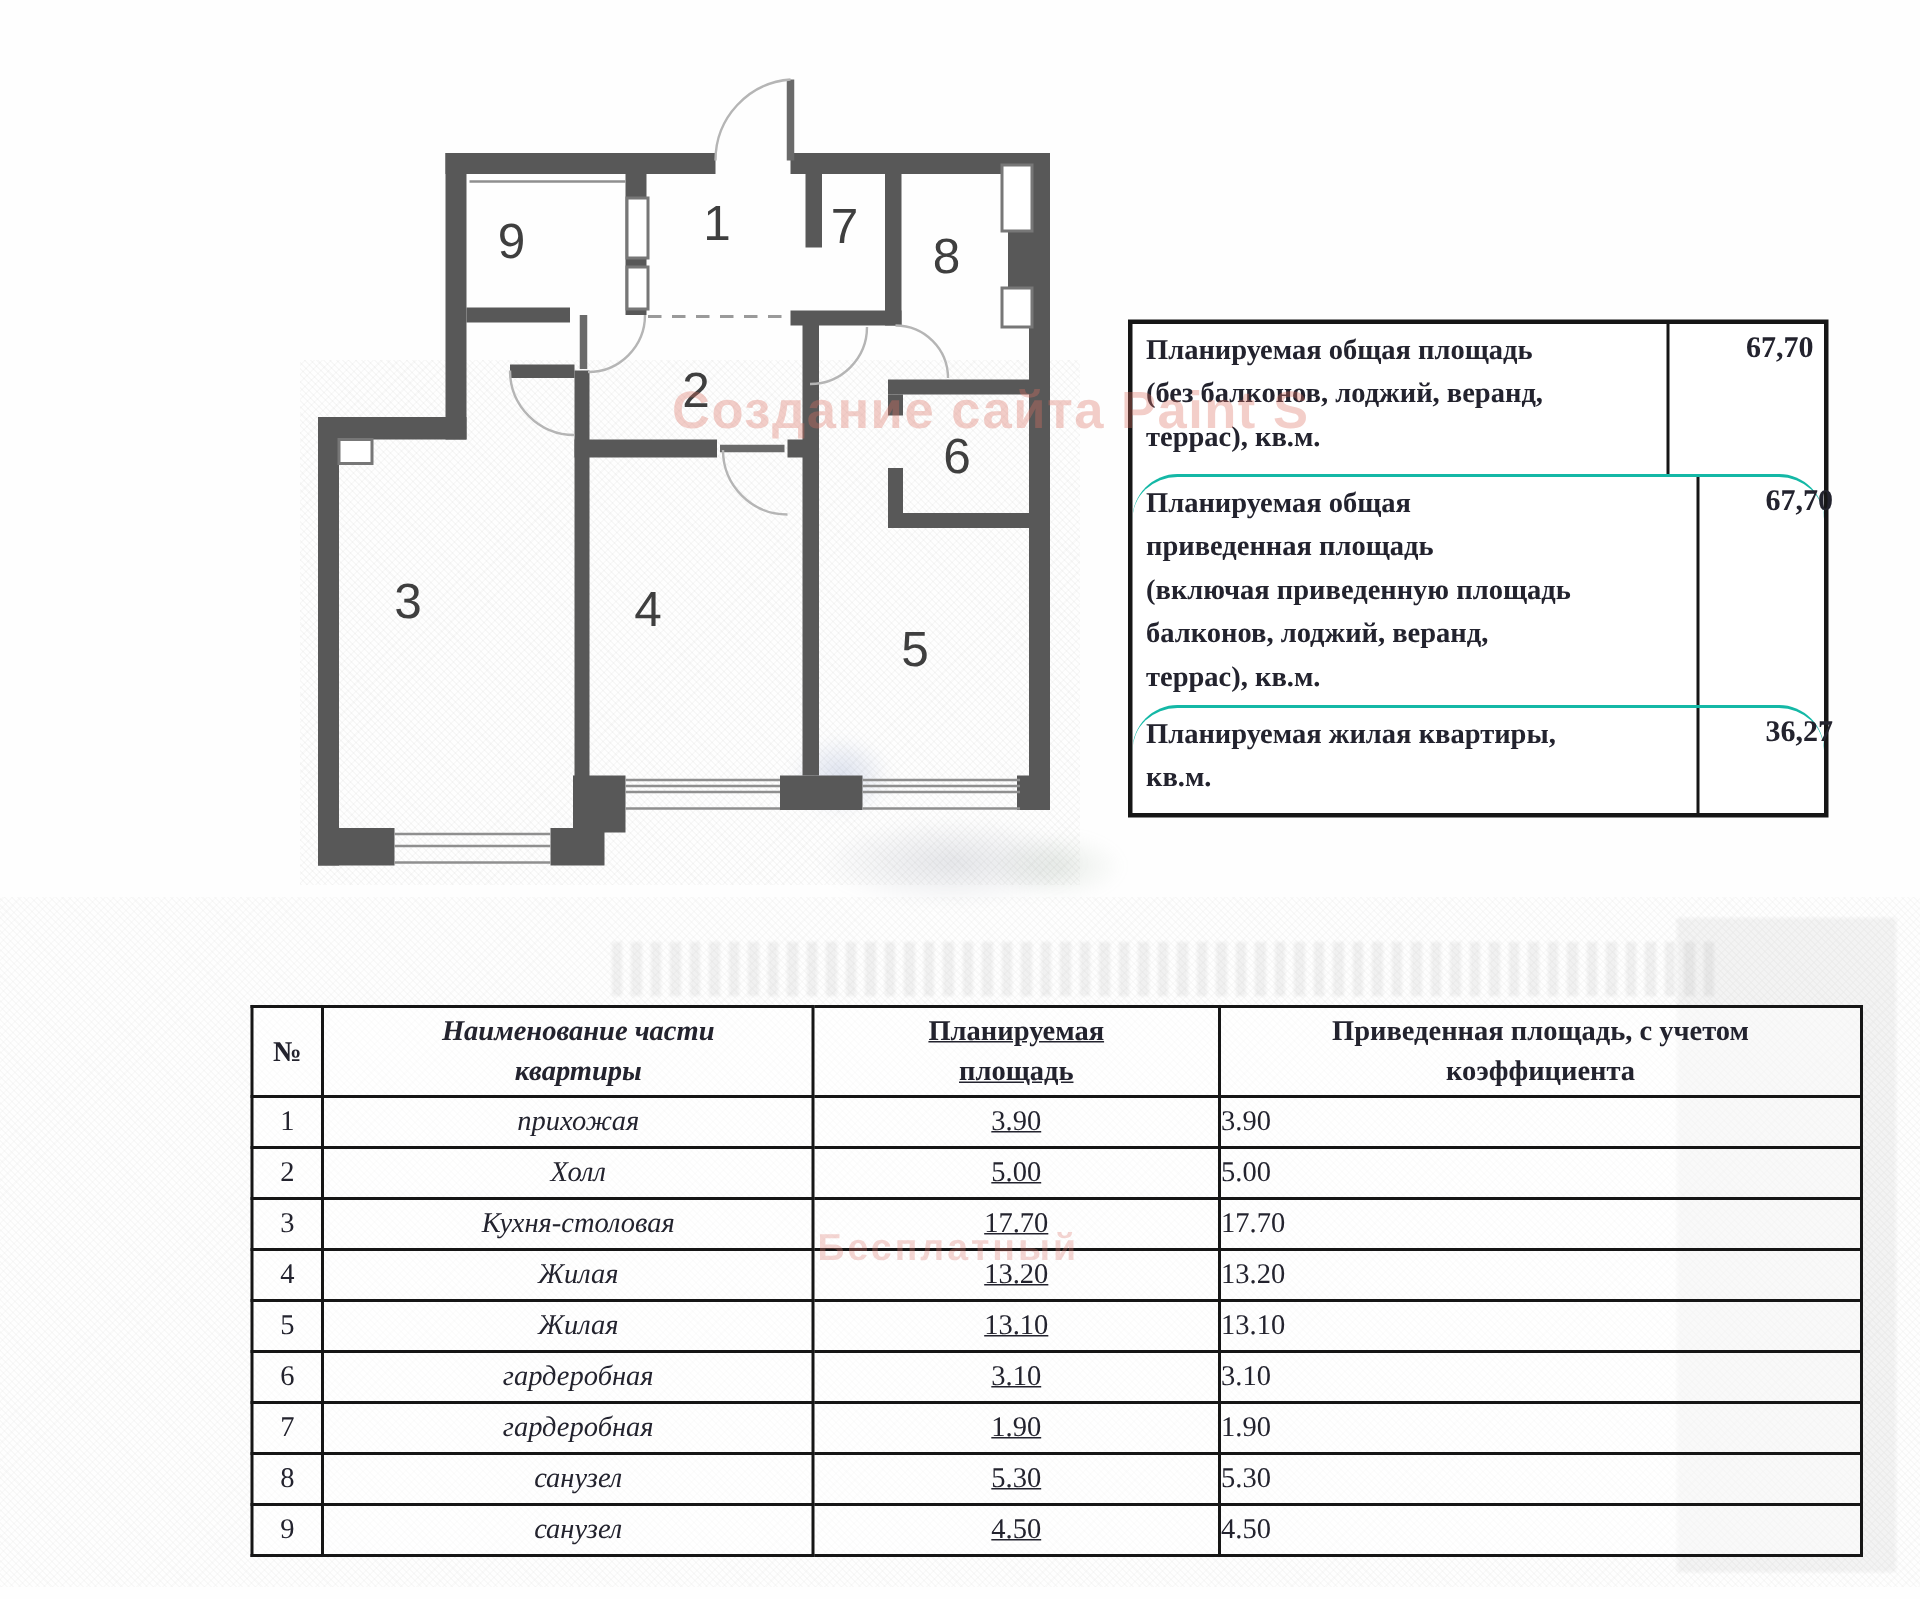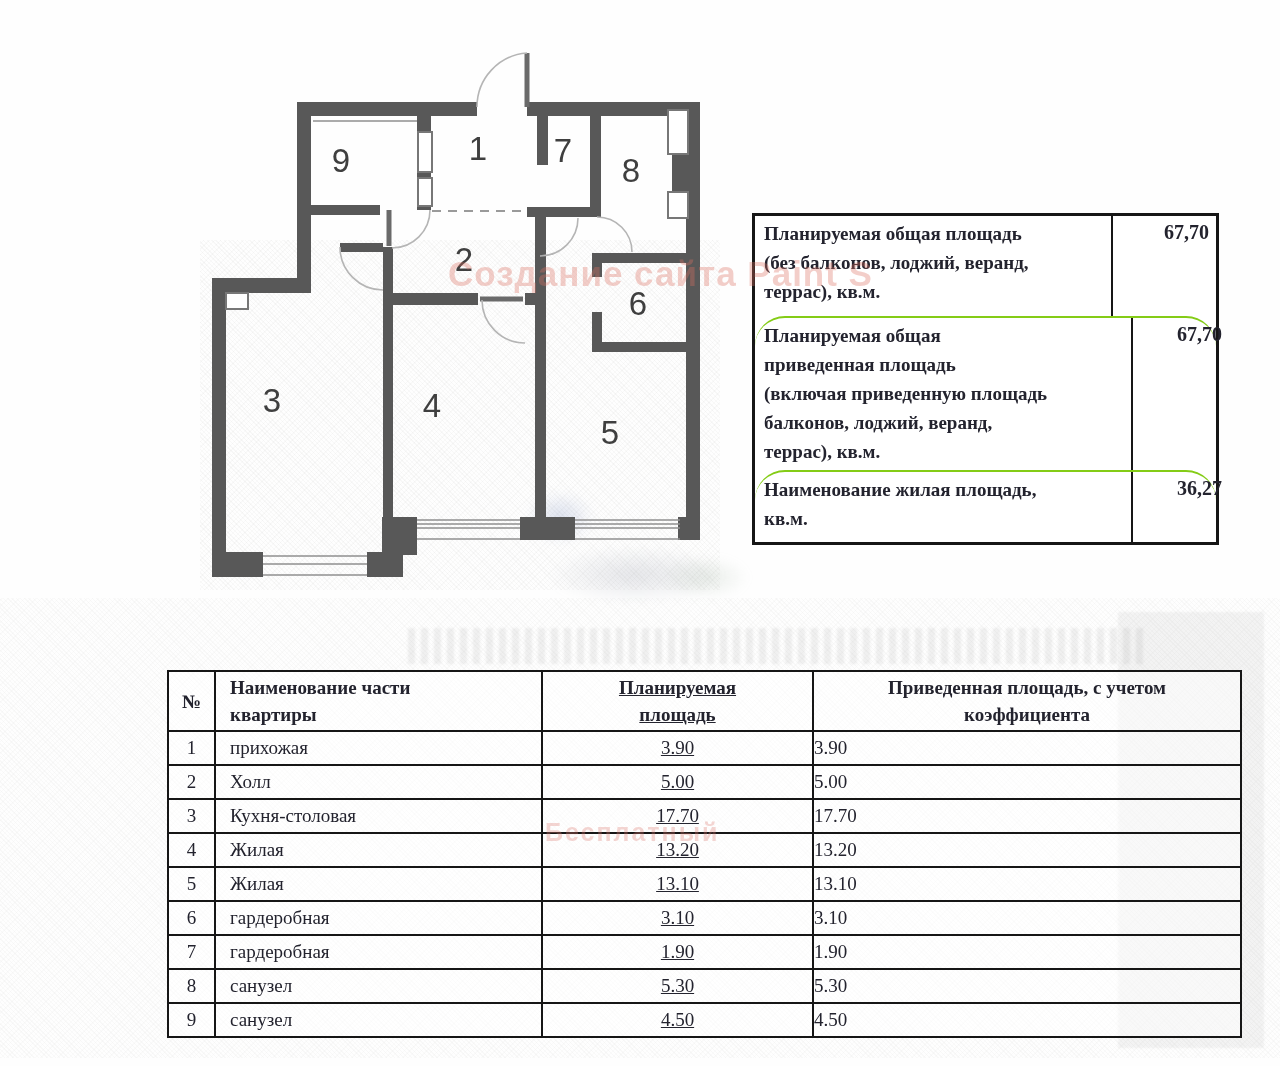--- a/index.html
+++ b/index.html
@@ -35,33 +35,33 @@
   .thin{stroke:#8f8f8f;stroke-width:1.6;fill:none;}
   .door{stroke:#b5b5b5;stroke-width:1.6;fill:none;}
   .leaf{stroke:#6a6a6a;stroke-width:5;fill:none;}
   .nbox{fill:#ffffff;stroke:#777777;stroke-width:2;}
   .dash{stroke:#9a9a9a;stroke-width:2;stroke-dasharray:9 7;fill:none;}
   .rlabel{font-family:"Liberation Sans",sans-serif;font-size:33px;fill:#3f3f3f;text-anchor:middle;}
 
   
   .sumtable{position:absolute;left:752px;top:213px;width:461px;border:3px solid #161616;background:rgba(255,255,255,.6);}
   .srow{display:grid;grid-template-columns:356px 1fr;border-radius:30px;}
-  .srow + .srow{border-top:2px solid #84cc16;gap:20px;}
+  .srow + .srow{border-top:2px solid #14b8a6;gap:20px;}
   .r1{height:100px;} .r2{height:152px;} .r3{height:70px;}
   .slabel{white-space:pre-line;font-weight:bold;font-size:19px;line-height:29px;padding:3px 6px 0 9px;}
   .sval{border-left:2px solid #161616;font-weight:bold;font-size:20px;text-align:center;padding-top:5px;padding-left:44px;}
 
   
   .roomstable{position:absolute;left:167px;top:670px;border-collapse:collapse;background:rgba(255,255,255,.5);
     font-size:19px;}
   .roomstable th,.roomstable td{border:2px solid #161616;padding:0;}
   .roomstable th{font-weight:bold;white-space:pre-line;line-height:27px;vertical-align:middle;height:58px;}
   .roomstable td{height:32px;vertical-align:middle;}
   .c-num{width:45px;text-align:center;}
-  .c-name{width:311px;text-align:left;padding-left:14px !important;}
+  .c-name{width:311px;text-align:center;padding-left:14px !important;font-style:italic;}
   th.c-name{padding-left:14px;}
   .c-planned{width:269px;text-align:center;text-decoration:underline;}
   .c-reduced{width:426px;}
 </style>
 </head>
 <body>
 
 <div class="canvas">
 
   <div class="noise noise-plan"></div>
@@ -161,21 +161,21 @@
     </div>
     <div class="srow r2">
       <div class="slabel">Планируемая общая
 приведенная площадь
 (включая приведенную площадь
 балконов, лоджий, веранд,
 террас), кв.м.</div>
       <div class="sval">67,70</div>
     </div>
     <div class="srow r3">
-      <div class="slabel">Наименование жилая площадь,
+      <div class="slabel">Планируемая жилая квартиры,
 кв.м.</div>
       <div class="sval">36,27</div>
     </div>
   </div>
 
   <table class="roomstable">
     <thead>
       <tr>
         <th class="c-num">№</th>
         <th class="c-name">Наименование части

